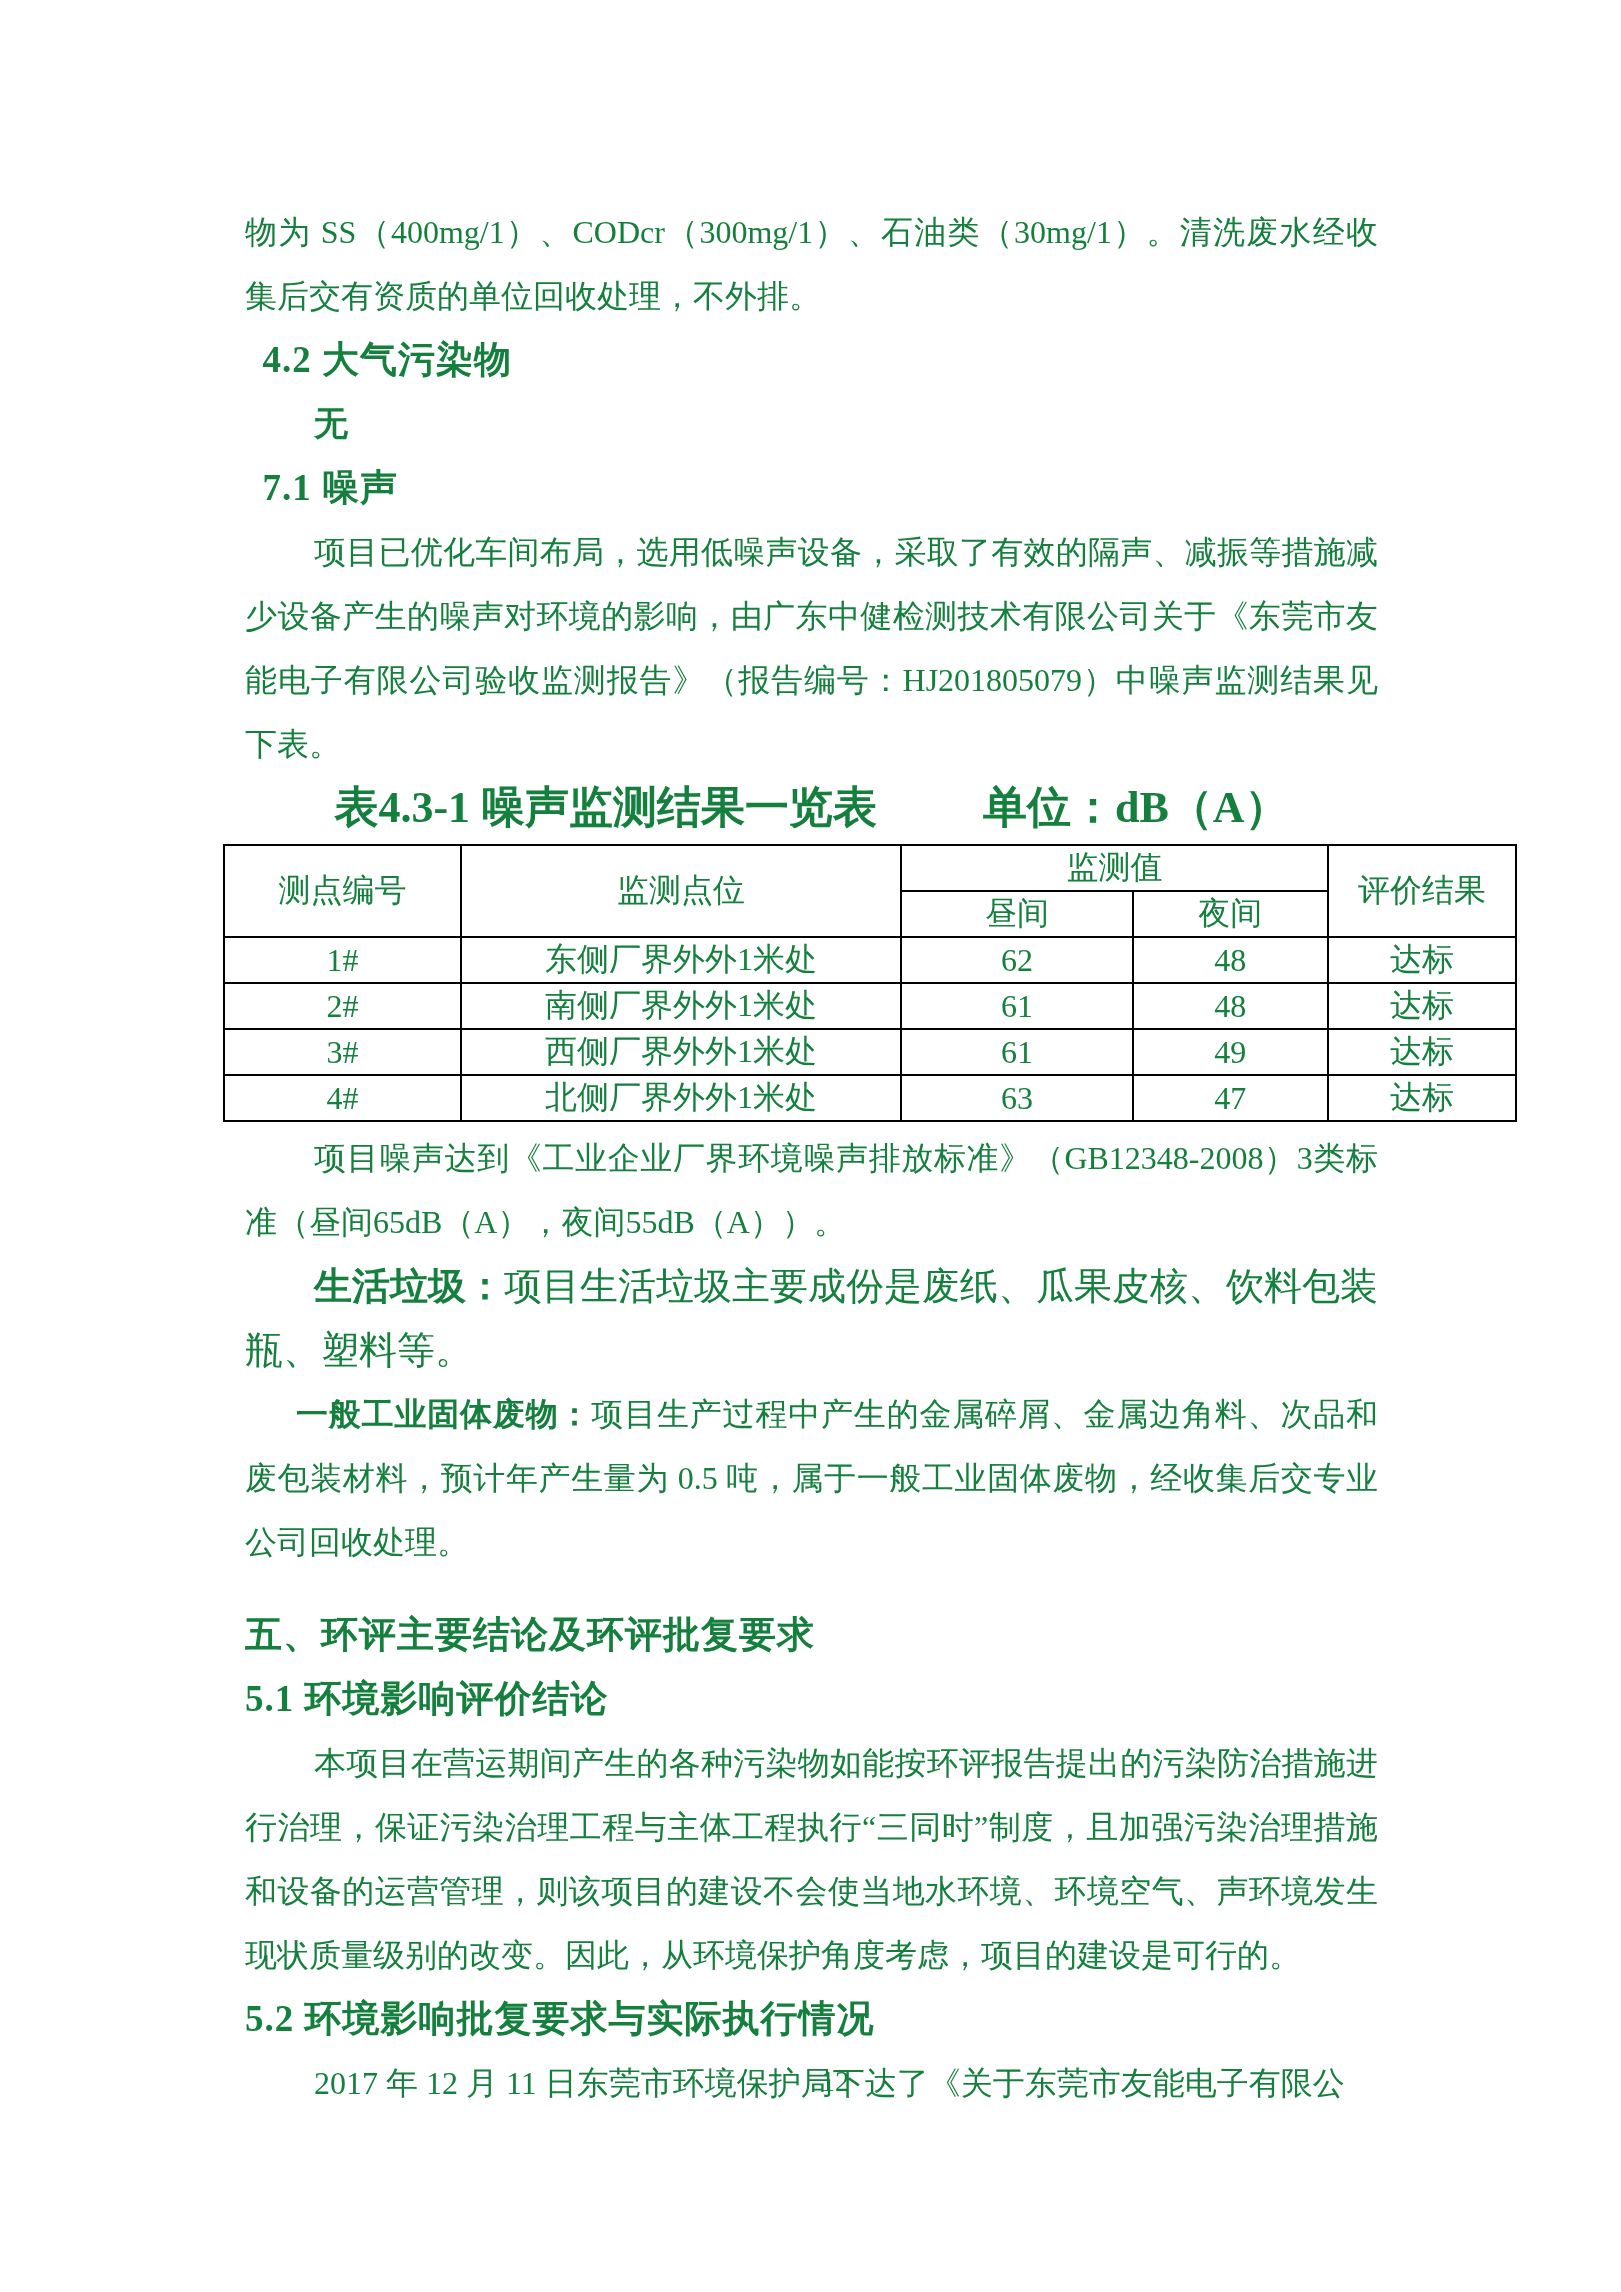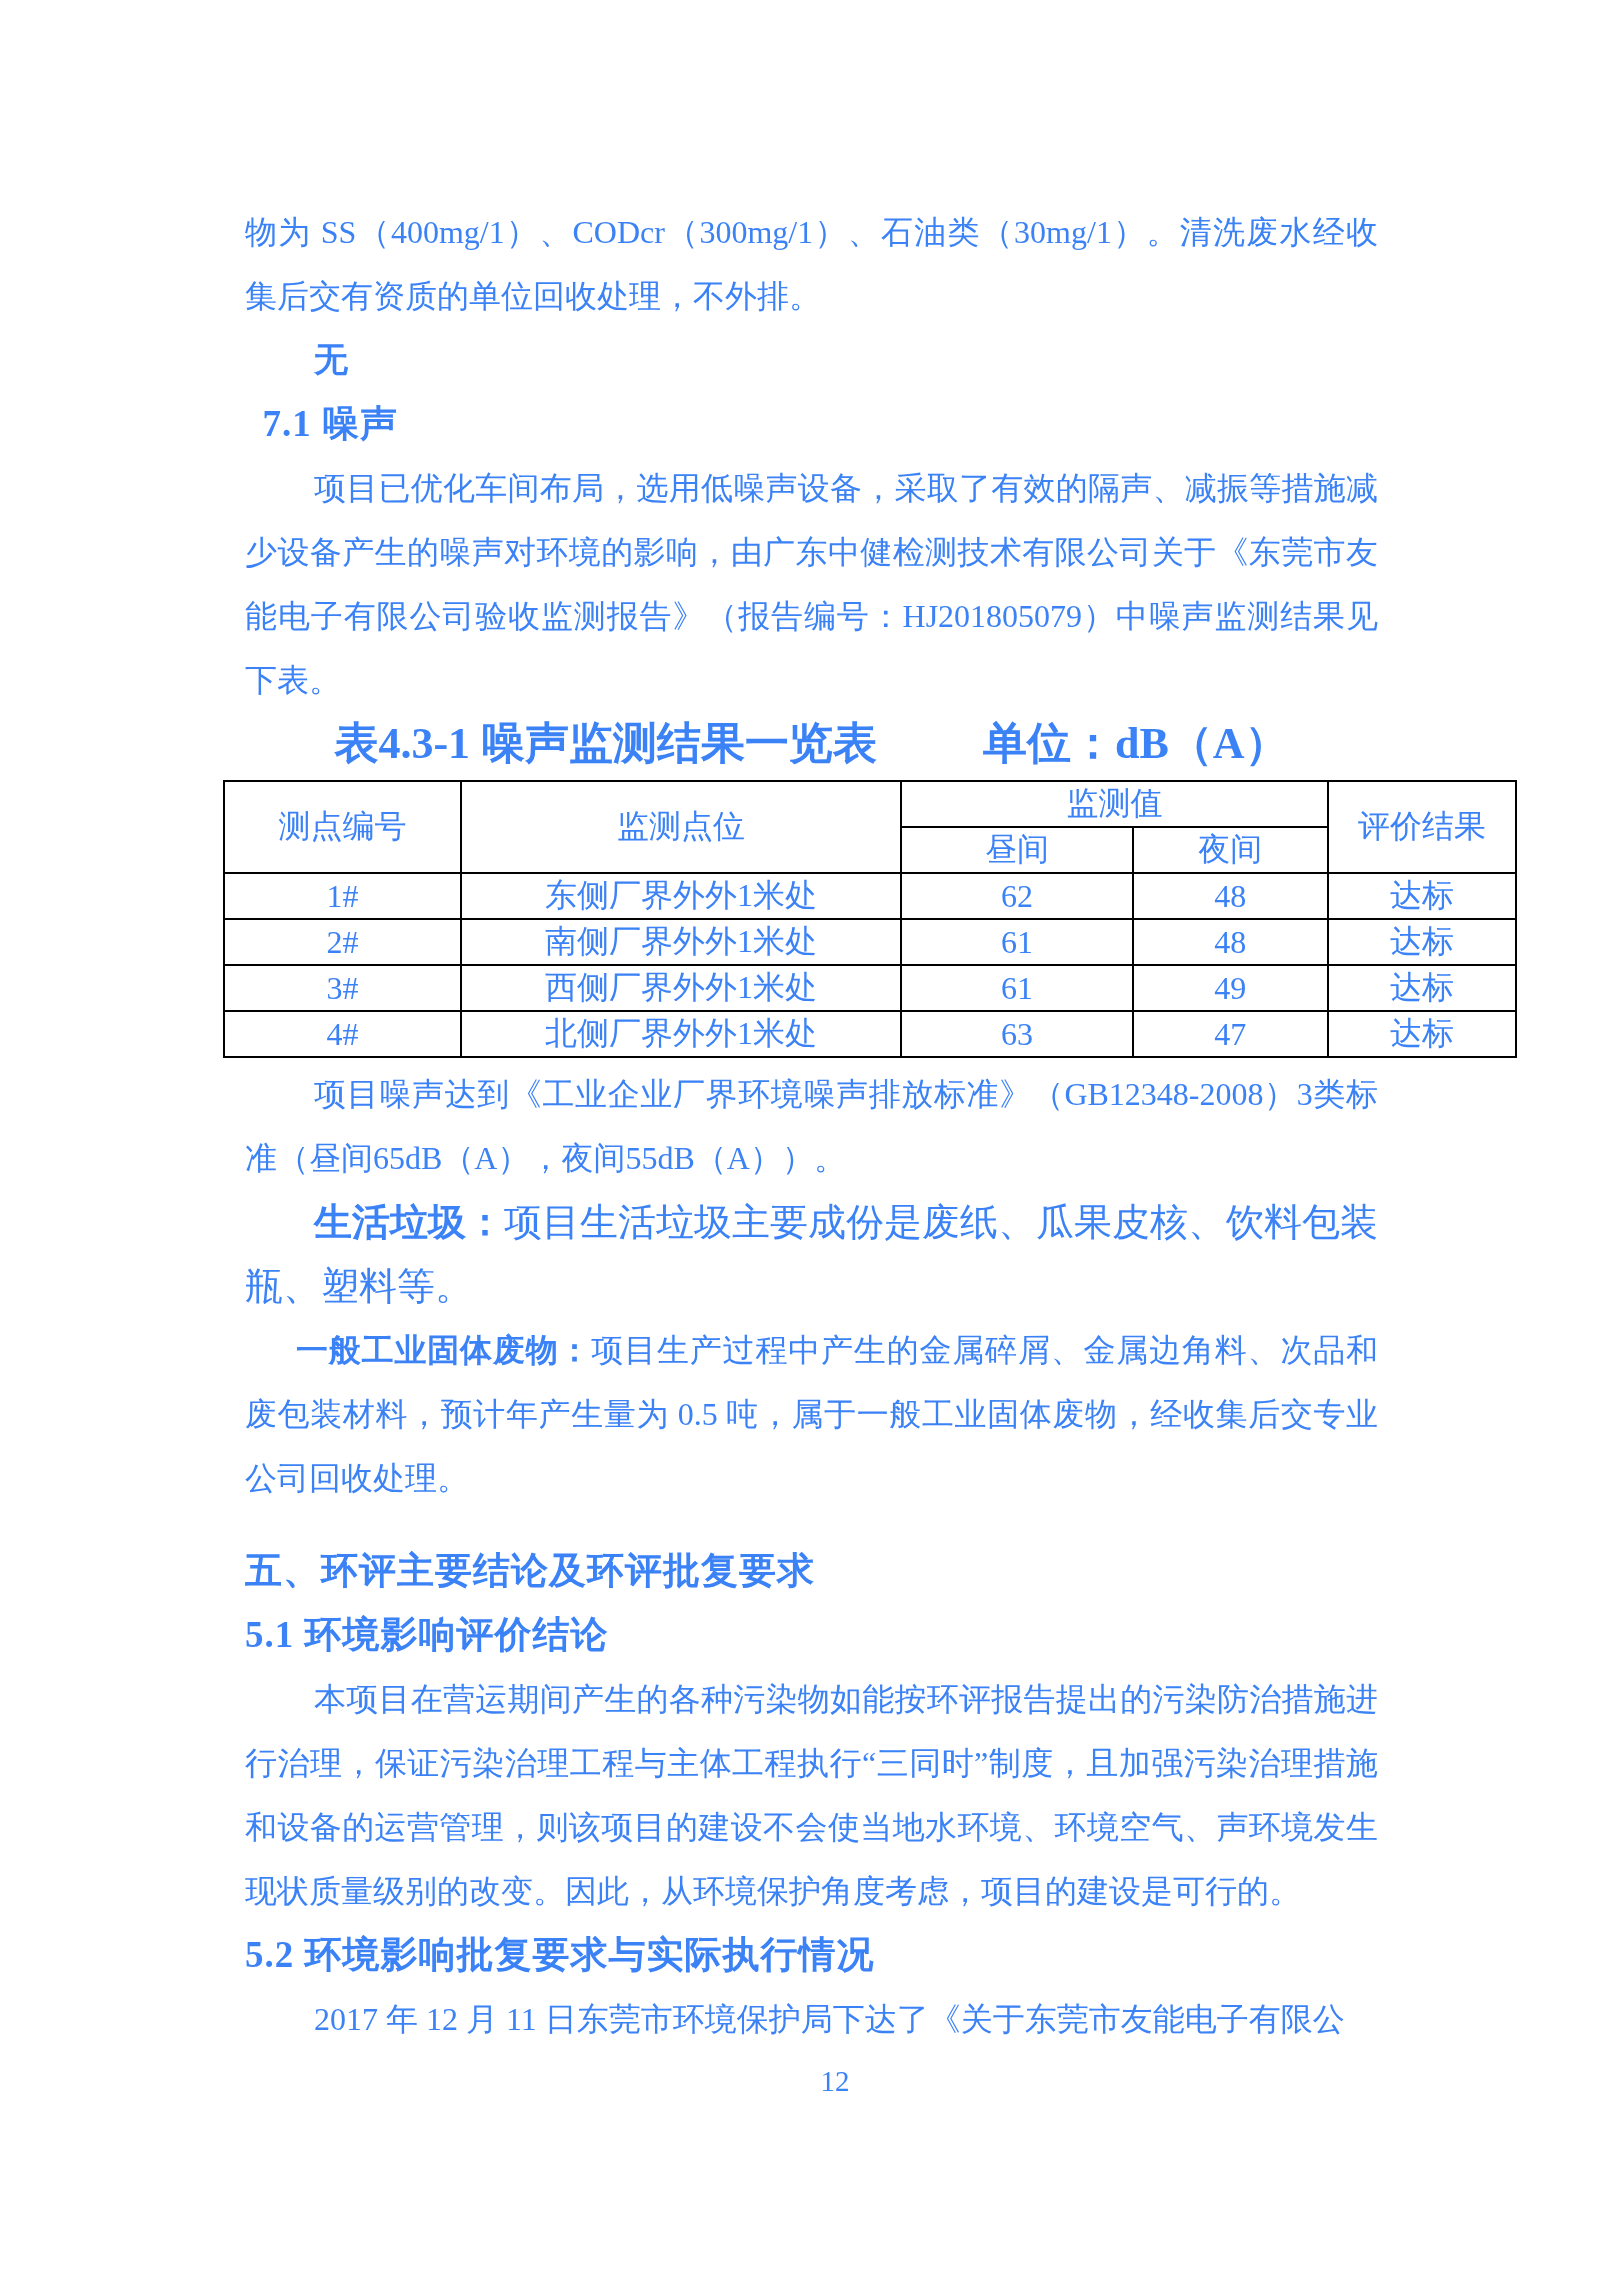--- a/index.html
+++ b/index.html
@@ -5,21 +5,21 @@
   html, body {
     margin: 0;
     padding: 0;
     background: #ffffff;
   }
   .page {
     position: relative;
     width: 1621px;
     height: 2293px;
     background: #ffffff;
-    color: #3b82f6;
+    color: #15803d;
     font-family: "Liberation Serif", "DejaVu Serif", serif;
     box-sizing: border-box;
     padding: 200px 243px 0 245px;
     overflow: hidden;
   }
   .body-text {
     margin: 0;
     font-size: 32px;
     line-height: 64px;
     text-align: justify;
@@ -84,20 +84,21 @@
     line-height: 39px;
   }
 </style>
 </head>
 <body>
 
 <div class="page">
 
   <p class="body-text">物为 SS（400mg/1）、CODcr（300mg/1）、石油类（30mg/1）。清洗废水经收集后交有资质的单位回收处理，不外排。</p>
 
+  <h3 class="heading sub-heading">4.2 大气污染物</h3>
 
   <p class="none-line">无</p>
 
   <h3 class="heading sub-heading">7.1 噪声</h3>
 
   <p class="body-text indent-2">项目已优化车间布局，选用低噪声设备，采取了有效的隔声、减振等措施减少设备产生的噪声对环境的影响，由广东中健检测技术有限公司关于《东莞市友能电子有限公司验收监测报告》（报告编号：HJ201805079）中噪声监测结果见下表。</p>
 
   <div class="table-caption-line">
     <span>表4.3-1 噪声监测结果一览表</span><span class="caption-unit">单位：dB（A）</span>
   </div>

